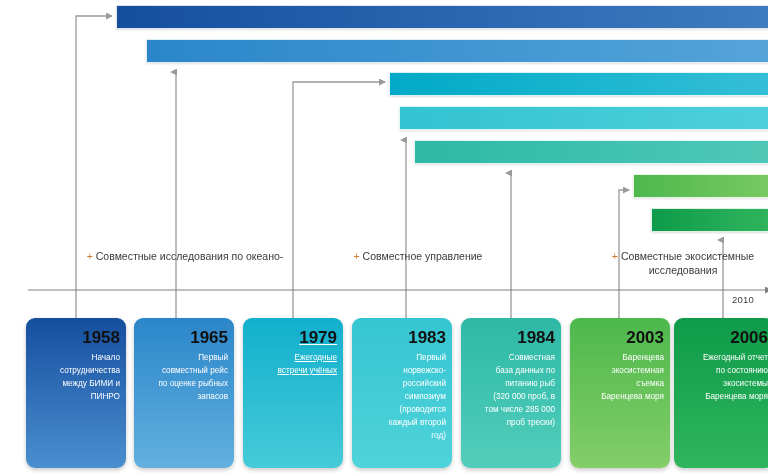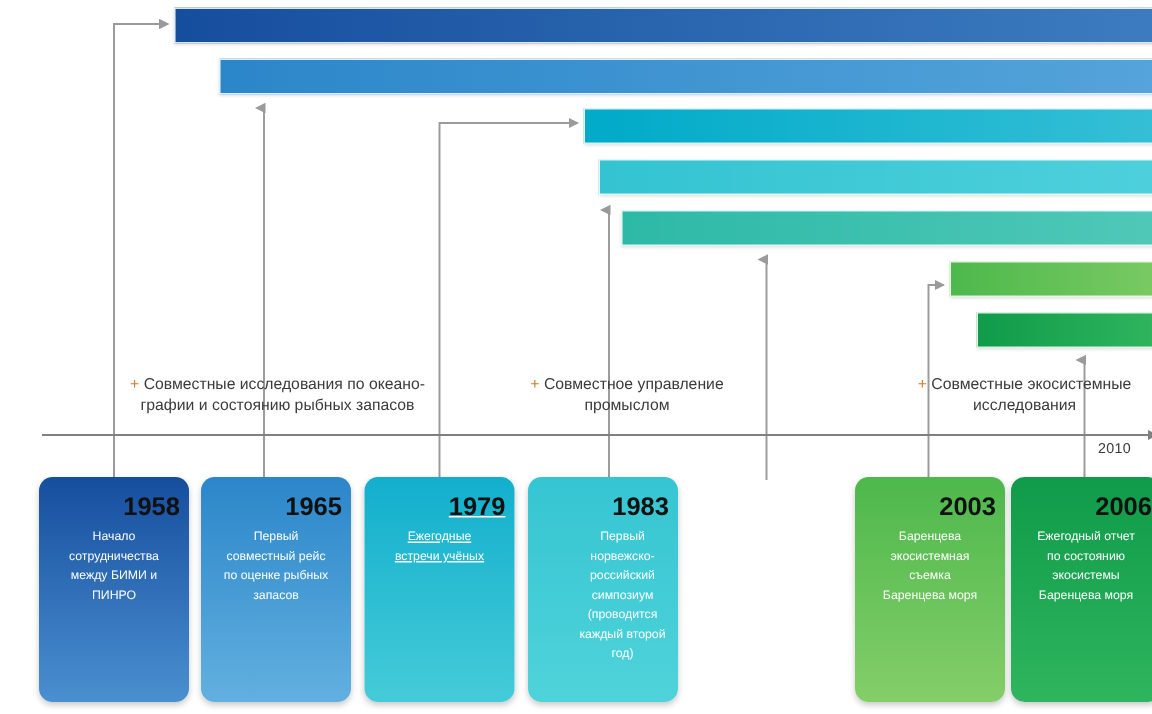--- a/index.html
+++ b/index.html
@@ -79,20 +79,21 @@
     font-weight: bold;
     color: #111111;
     line-height: 20px;
     margin-bottom: 3px;
     text-align: right;
   }
   .card-text {
     font-size: 8.2px;
     line-height: 13px;
     color: #ffffff;
+    text-align: right;
   }
 </style>
 </head>
 <body>
 
 <div id="stage">
 
   <svg id="connectors" width="768" height="476" viewBox="0 0 768 476">
     <defs>
       <marker id="arrUp" markerWidth="7" markerHeight="7" refX="3.5" refY="6" orient="auto" markerUnits="userSpaceOnUse">
@@ -140,27 +141,25 @@
 
   <div class="bar" style="left:617px; top:174px; width:142px;
               background:linear-gradient(to right,#4DB84C,#7ACA63);"></div>
 
   <div class="bar" style="left:635px; top:208px; width:124px;
               background:linear-gradient(to right,#0F9B4A,#31B55E);"></div>
 
   <div class="axis-caption" style="left:34px; top:249px; width:270px;">
     <span class="plus">+</span>
     <span>Совместные исследования по океано-</span>
-    <div>графии и состоянию рыбных запасов</div>
   </div>
 
   <div class="axis-caption" style="left:302px; top:249px; width:200px;">
     <span class="plus">+</span>
     <span>Совместное управление</span>
-    <div>промыслом</div>
   </div>
 
   <div class="axis-caption" style="left:572px; top:249px; width:190px;">
     <span class="plus">+</span>
     <span>Совместные экосистемные</span>
     <div>исследования</div>
   </div>
 
   <div class="axis-year" style="left:716px; top:294px;">2010</div>
 
@@ -198,20 +197,31 @@
       <div>Первый</div>
       <div>норвежско-</div>
       <div>российский</div>
       <div>симпозиум</div>
       <div>(проводится</div>
       <div>каждый второй</div>
       <div>год)</div>
     </div>
   </div>
 
+  <div class="card" style="left:445px; background:linear-gradient(to bottom,#2DB9A6,#53CDBC);">
+    <div class="card-year">1984</div>
+    <div class="card-text">
+      <div>Совместная</div>
+      <div>база данных по</div>
+      <div>питанию рыб</div>
+      <div>(320 000 проб, в</div>
+      <div>том числе 285 000</div>
+      <div>проб трески)</div>
+    </div>
+  </div>
 
   <div class="card" style="left:554px; background:linear-gradient(to bottom,#4DB84C,#84CE69);">
     <div class="card-year">2003</div>
     <div class="card-text">
       <div>Баренцева</div>
       <div>экосистемная</div>
       <div>съемка</div>
       <div>Баренцева моря</div>
     </div>
   </div>

